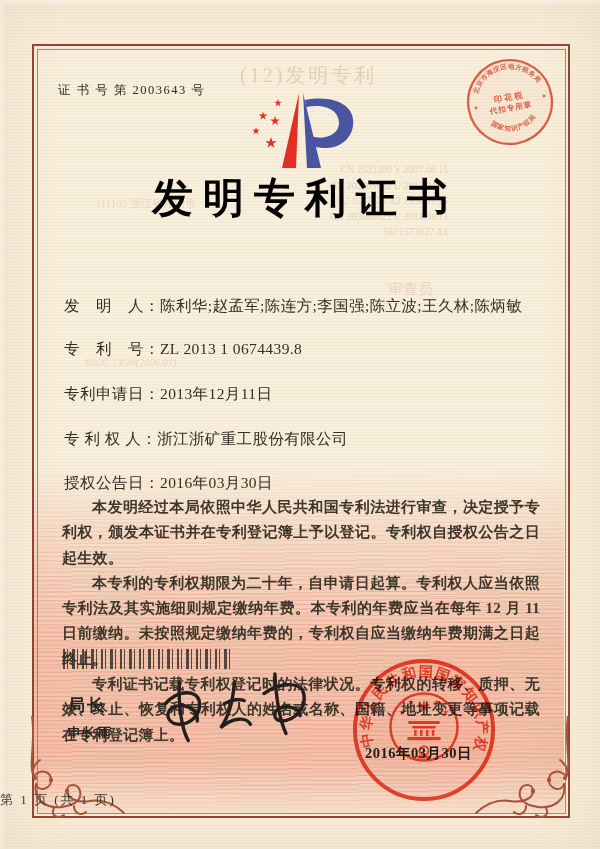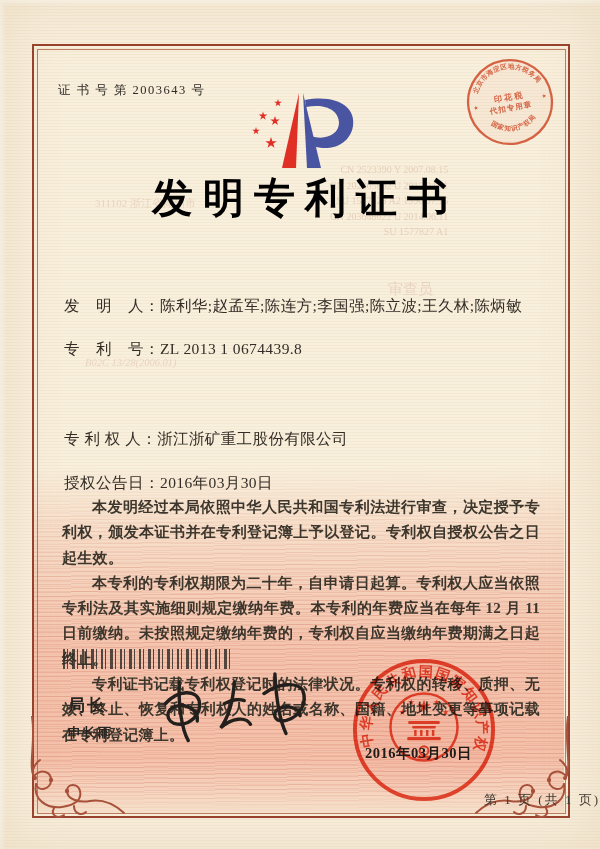--- a/index.html
+++ b/index.html
@@ -55,37 +55,38 @@
   .director-name{position:absolute;left:68px;top:724px;font-size:13px;font-weight:700;color:#262420;
     font-family:"Liberation Sans","DejaVu Sans",sans-serif;letter-spacing:2px;}
   .signature{position:absolute;left:152px;top:672px;width:170px;height:86px;}
 
   .seal{position:absolute;left:350px;top:656px;width:148px;height:148px;mix-blend-mode:multiply;opacity:.93;}
   .seal-date{position:absolute;left:365px;top:744px;font-size:14.5px;font-weight:700;color:#1f1b17;letter-spacing:.5px;}
 
   .tax-stamp{position:absolute;left:466px;top:58px;width:88px;height:88px;transform:rotate(-10deg);
     mix-blend-mode:multiply;opacity:.9;}
 
-  .footer{position:absolute;left:0;top:791px;width:600px;text-align:right;font-size:13px;color:#3c362e;letter-spacing:2px;}
+  .footer{position:absolute;left:0;top:791px;width:600px;text-align:left;font-size:13px;color:#3c362e;letter-spacing:2px;}
 </style>
 </head>
 <body>
 
 <div class="page">
 
   <svg width="0" height="0" style="position:absolute" aria-hidden="true">
     <defs>
       <path id="star5" d="M0,-1 L0.588,0.809 L-0.951,-0.309 L0.951,-0.309 L-0.588,0.809 Z"></path>
     </defs>
   </svg>
 
   <div class="edge-top"></div>
   <div class="edge-left"></div>
   <div class="pink-zone"></div>
 
+  <div class="ghost g-doc">(12)发明专利</div>
   <div class="ghost g-addr">311102 浙江省湖州市</div>
   <div class="ghost g-class">B02C 13/28(2006.01)</div>
   <div class="ghost g-refs">
     <div>CN 2523390 Y 2007.08.15</div>
     <div>CN 202265862 U 2012.04.11</div>
     <div>SU 1577828 A2 1990.07.15</div>
     <div>CN 203648622 U 2014.06.11</div>
     <div>SU 1577827 A1</div>
   </div>
   <div class="ghost g-exam">审查员</div>
@@ -140,20 +141,23 @@
     </g>
   </svg>
 
   <div class="title">发明专利证书</div>
 
   <div class="field f1">
     <span class="lbl">发　明　人：</span><span class="val">陈利华;赵孟军;陈连方;李国强;陈立波;王久林;陈炳敏</span>
   </div>
   <div class="field f2">
     <span class="lbl">专　利　号：</span><span class="val">ZL 2013 1 0674439.8</span>
+  </div>
+  <div class="field f3">
+    <span class="lbl">专利申请日：</span><span class="val">2013年12月11日</span>
   </div>
   <div class="field f4">
     <span class="lbl">专 利 权 人：</span><span class="val">浙江浙矿重工股份有限公司</span>
   </div>
   <div class="field f5">
     <span class="lbl">授权公告日：</span><span class="val">2016年03月30日</span>
   </div>
 
   <div class="body-text">
     <p>本发明经过本局依照中华人民共和国专利法进行审查，决定授予专利权，颁发本证书并在专利登记簿上予以登记。专利权自授权公告之日起生效。</p>

